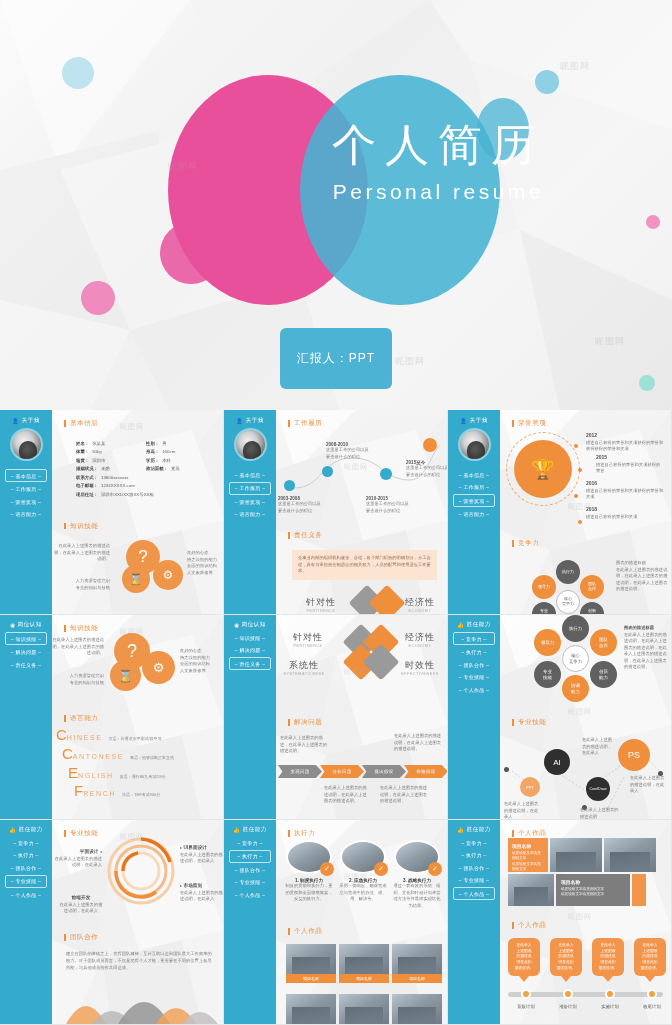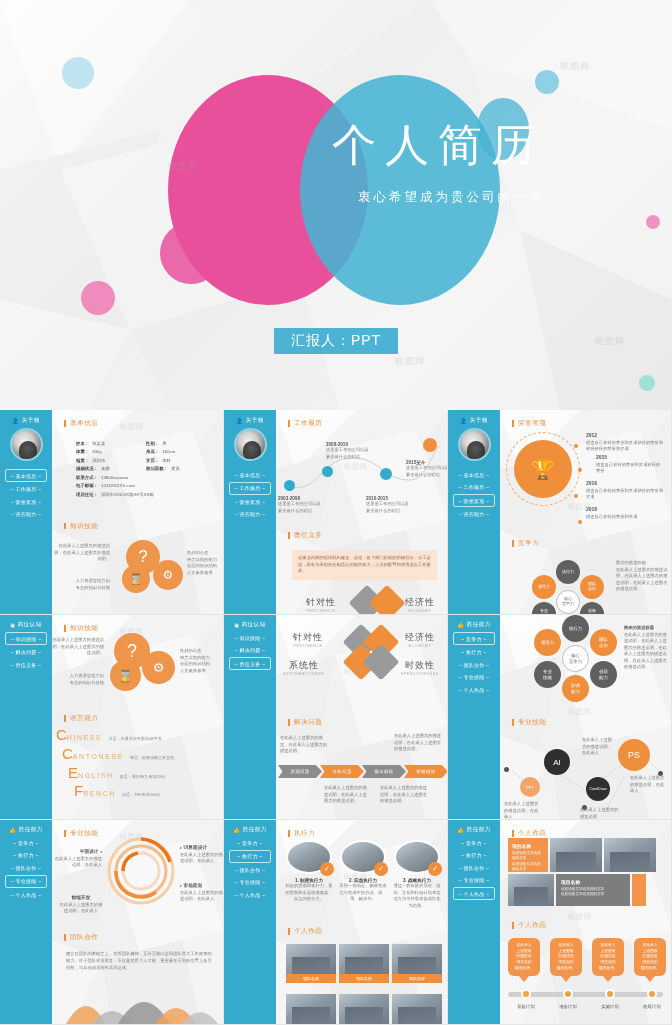--- a/index.html
+++ b/index.html
@@ -21,22 +21,22 @@
                   background: rgba(232,80,156,.85); border-radius: 50%; }
   .circ-blue-sm { position: absolute; left: 477px; top: 98px; width: 52px; height: 62px;
                   background: rgba(71,179,211,.75); border-radius: 50%; }
   .cover-text { position: absolute; left: 0; top: 0; width: 544px; text-align: right; z-index: 9; }
   .title-cn { margin-top: 123px; font-size: 44px; color: #fff; letter-spacing: 9px;
               font-weight: 300; line-height: 1; }
   .title-en { margin-top: 13px; font-size: 21px; color: #fff; letter-spacing: 3.5px; font-weight: 300; }
   .subtitle { margin-top: 22px; font-size: 12.5px; color: #fff; letter-spacing: 3px; }
   .btnrow { position: absolute; top: 328px; width: 672px; display: flex;
             justify-content: center; gap: 24px; z-index: 9; }
-  .cbtn { background: #4cb3d4; color: #fff; font-size: 14px; letter-spacing: 1px;
-          padding: 4px 17px; border-radius: 1px; white-space: nowrap; }
+  .cbtn { background: #4cb3d4; color: #fff; font-size: 12px; letter-spacing: 1px;
+          padding: 22px 17px; border-radius: 6px; white-space: nowrap; }
   .wm { position: absolute; color: rgba(170,170,170,.30); font-size: 9px; letter-spacing: 1px; }
   
   .grid { display: grid; grid-template-columns: repeat(3, 224px); width: 672px; }
   .slide { position: relative; width: 224px; height: 205px; overflow: hidden;
            background: linear-gradient(140deg,#fafafa 0%,#f0f0f0 50%,#f7f7f7 100%);
            border-right: 1px solid #e6e6e6; border-bottom: 1px solid #e6e6e6; }
   .sbar { position: absolute; left: 0; top: 0; width: 52px; height: 100%;
           background: #34aacd; color: #fff; padding-top: 7px; }
   .sbar-h { font-size: 5.5px; text-align: center; letter-spacing: .5px; margin-bottom: 4px;
             display: flex; align-items: center; justify-content: center; gap: 2px; }
@@ -131,21 +131,21 @@
   <div class="dot" style="left:81px;top:281px;width:34px;height:34px;background:#f08cbd;"></div>
   <div class="dot" style="left:639px;top:375px;width:16px;height:16px;background:#9fe0d8;"></div>
 
   <div class="circ-pink"></div>
   <div class="circ-pink-sm"></div>
   <div class="circ-blue-sm"></div>
   <div class="circ-blue"></div>
 
   <div class="cover-text">
     <div class="title-cn">个人简历</div>
-    <div class="subtitle">衷心希望成为贵公司的一员</div>
+    <div class="title-en">Personal resume</div>
   </div>
   <div class="btnrow">
     <div class="cbtn">汇报人：PPT</div>
   </div>
   <div class="wm" style="left:168px;top:160px;">昵图网</div>
   <div class="wm" style="left:560px;top:60px;">昵图网</div>
   <div class="wm" style="left:395px;top:355px;">昵图网</div>
   <div class="wm" style="left:595px;top:335px;">昵图网</div>
 </div>
 

